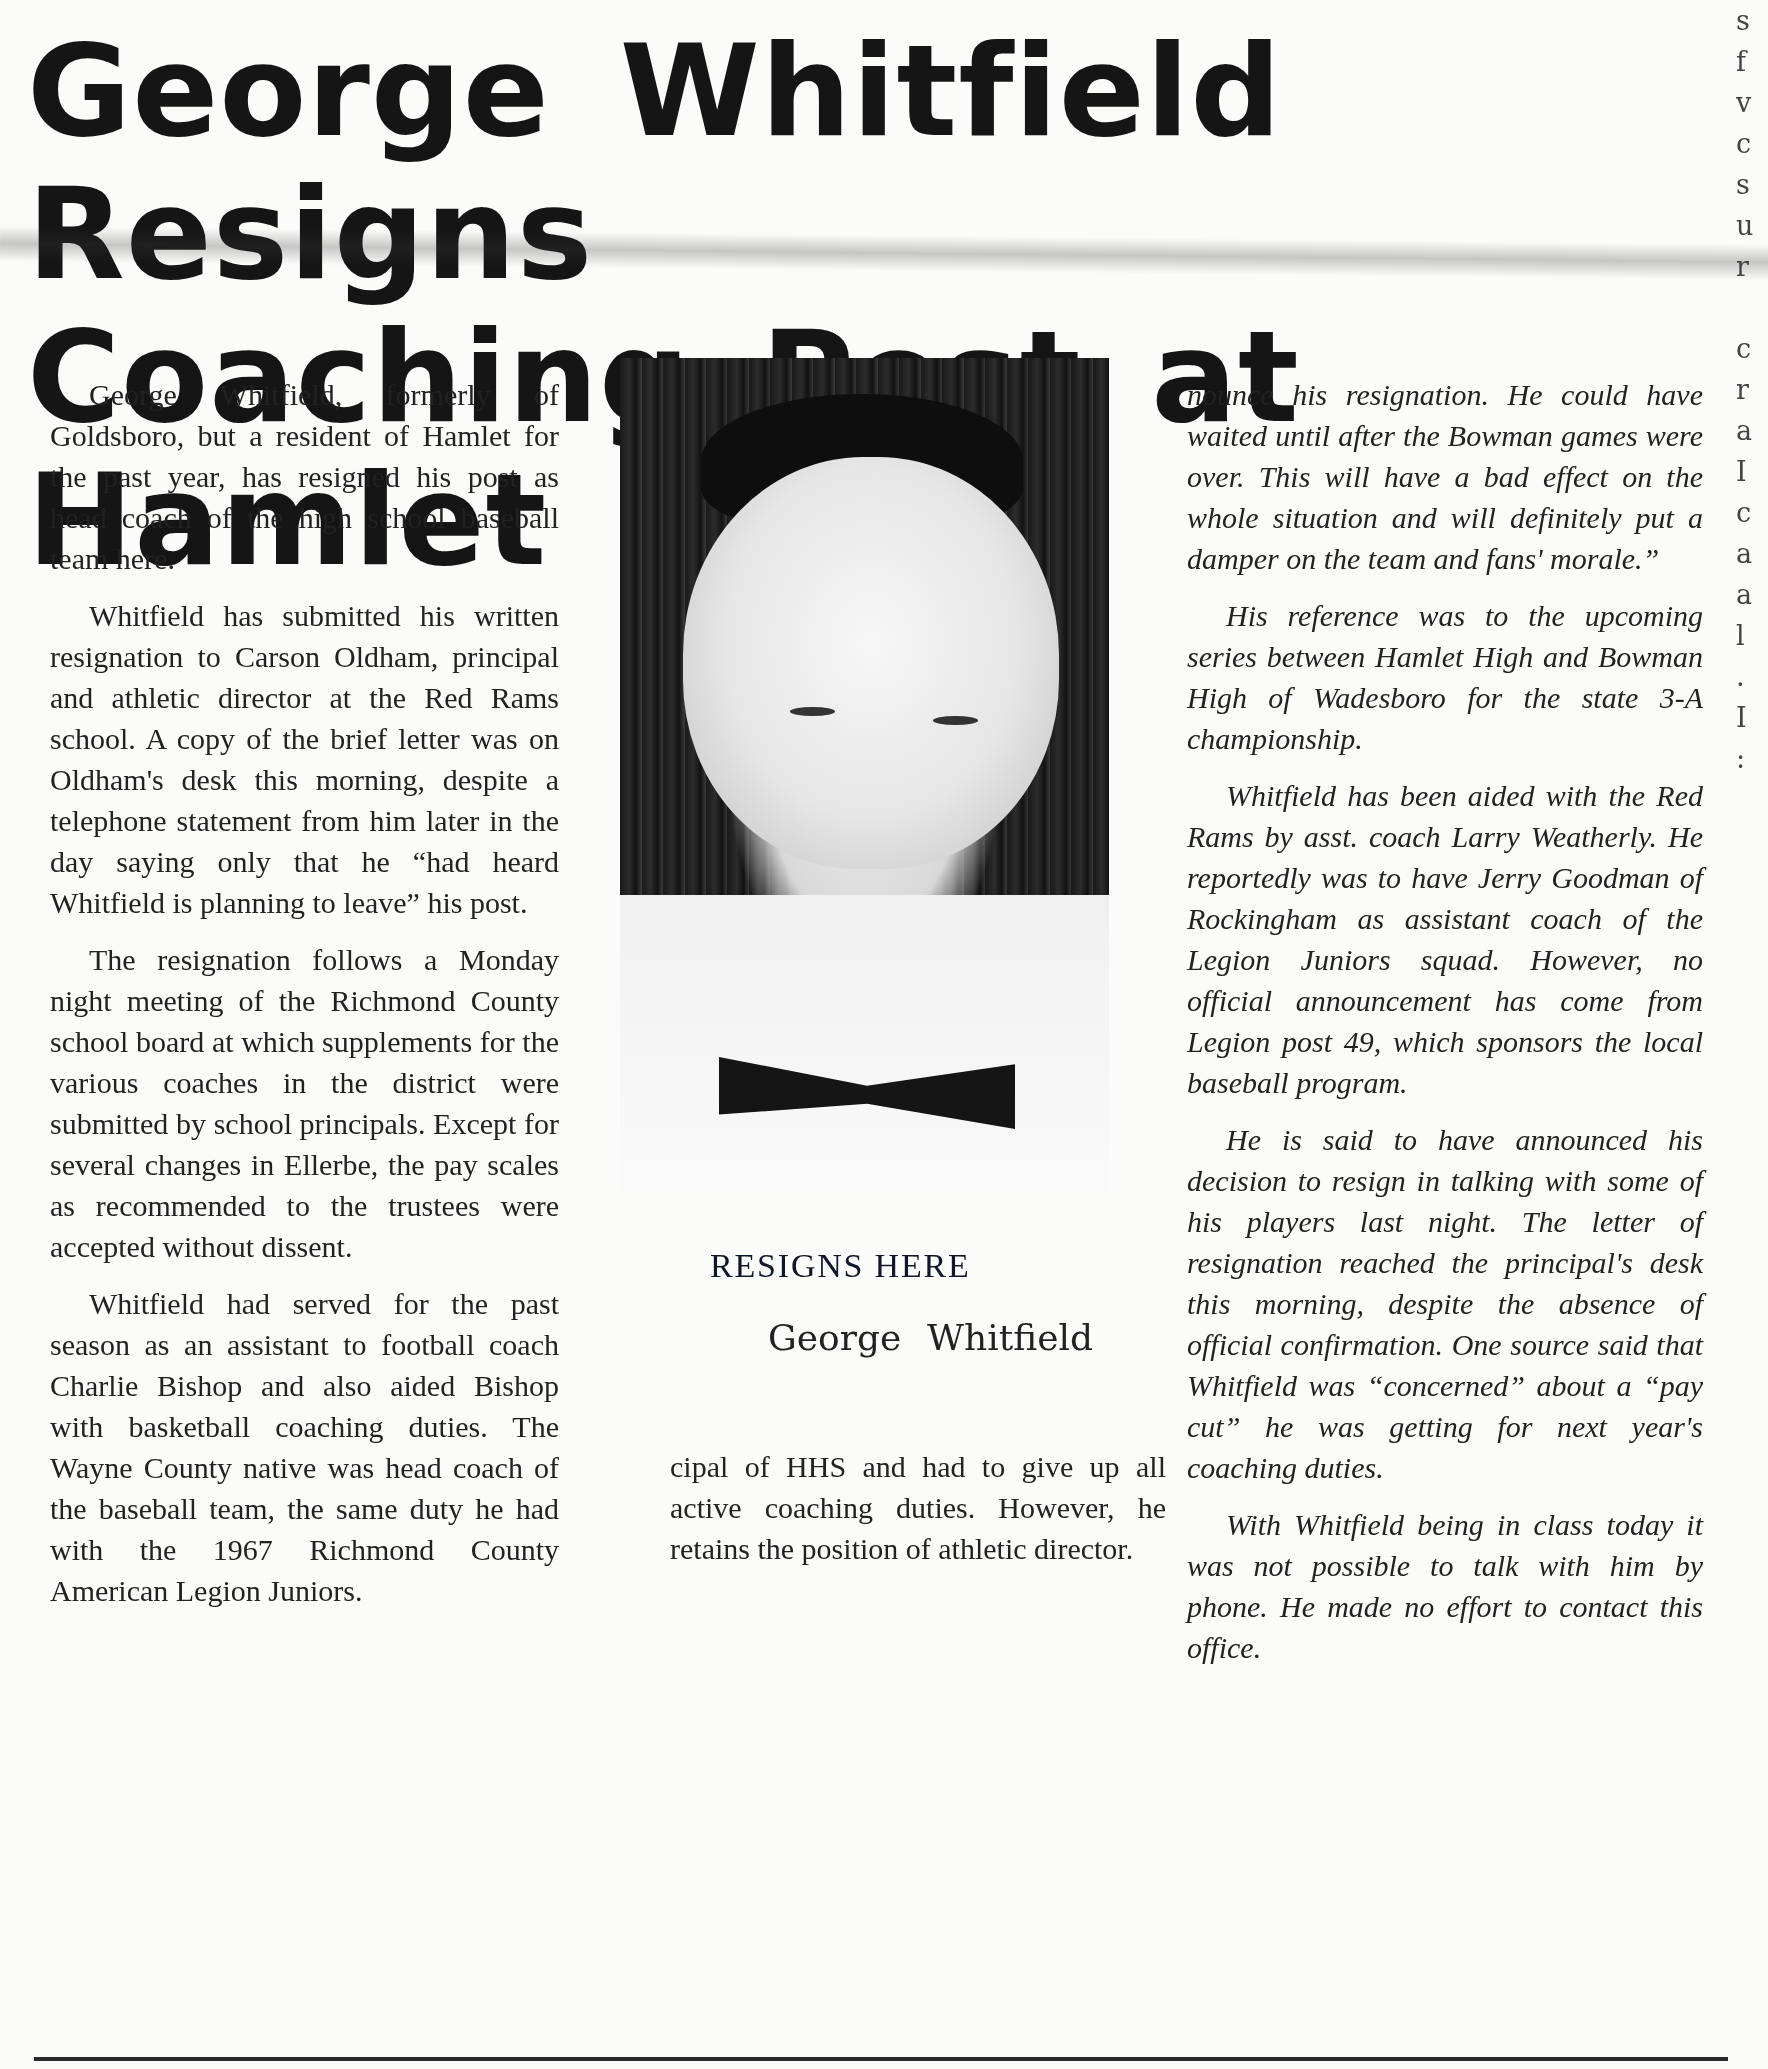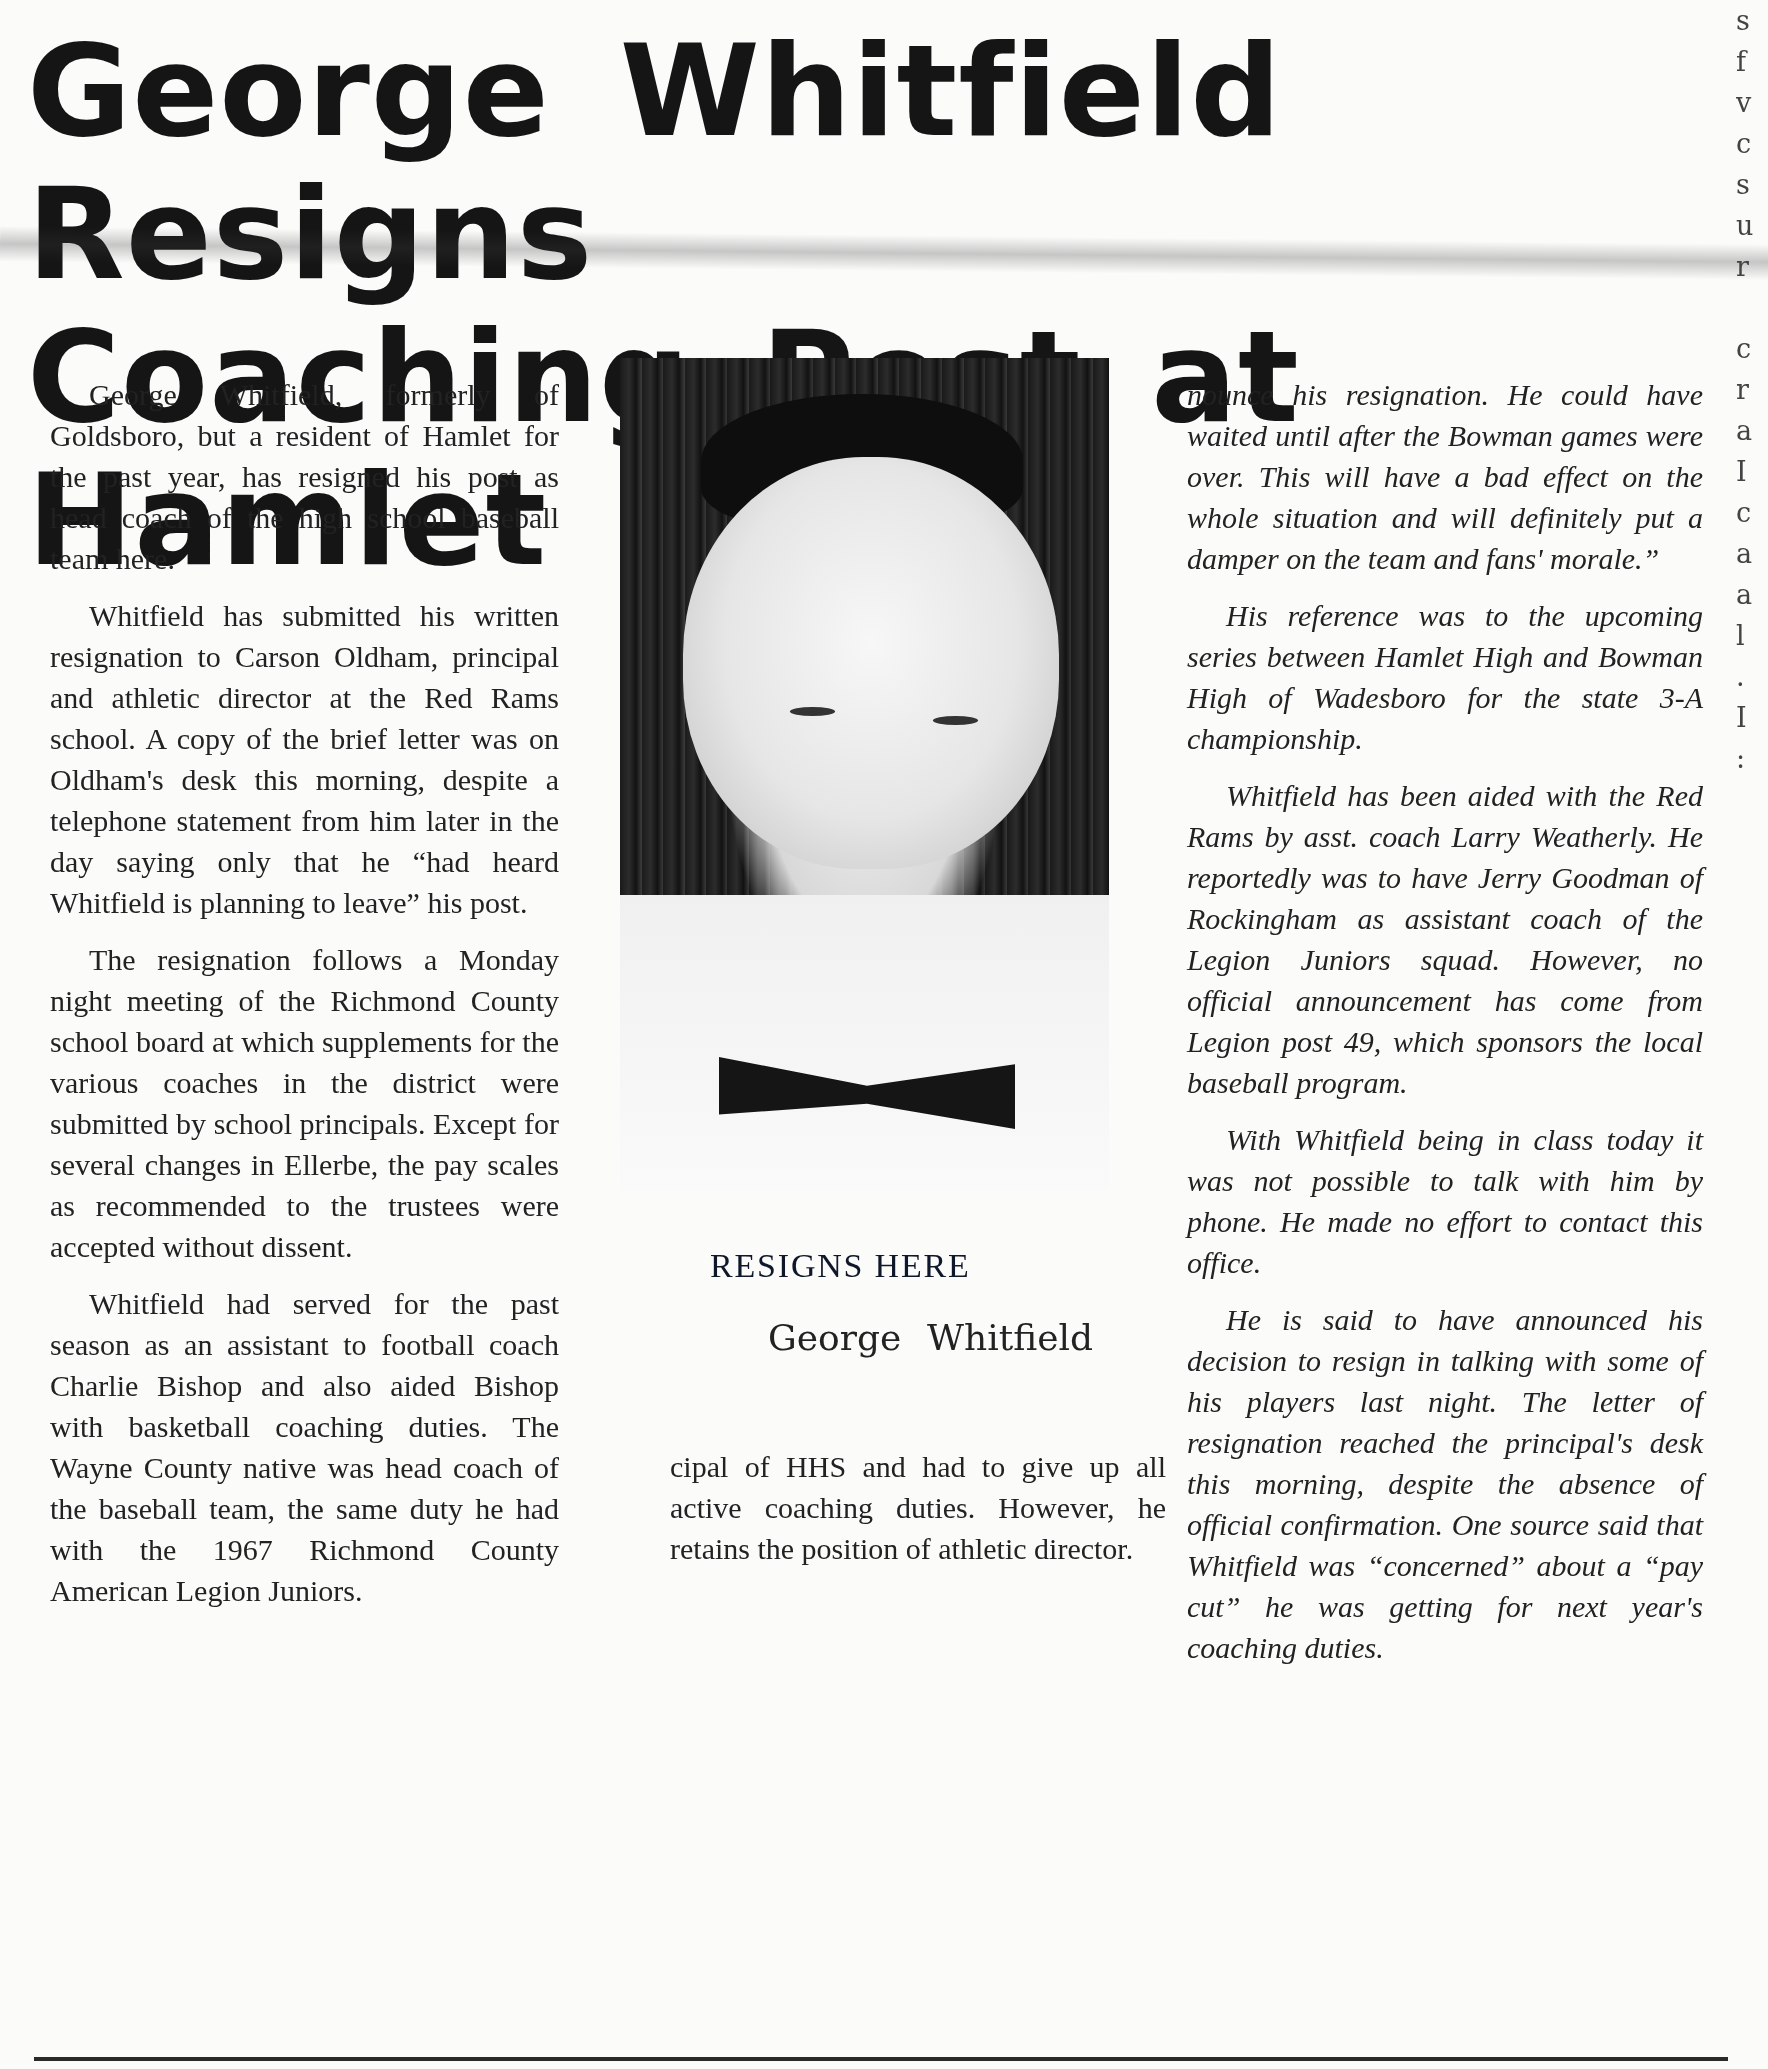--- a/index.html
+++ b/index.html
@@ -128,18 +128,18 @@
 <div class="caption2">George Whitfield</div>
 
 <div class="col" id="col-mid">
   <p class="cont">cipal of HHS and had to give up all active coaching duties. However, he retains the position of athletic director.</p>
 </div>
 
 <div class="col" id="col-right">
   <p class="cont">nounce his resignation. He could have waited until after the Bowman games were over. This will have a bad effect on the whole situation and will definitely put a damper on the team and fans' morale.”</p>
   <p>His reference was to the upcoming series between Hamlet High and Bowman High of Wadesboro for the state 3-A championship.</p>
   <p>Whitfield has been aided with the Red Rams by asst. coach Larry Weatherly. He reportedly was to have Jerry Goodman of Rockingham as assistant coach of the Legion Juniors squad. However, no official announcement has come from Legion post 49, which sponsors the local baseball program.</p>
+  <p>He is said to have announced his decision to resign in talking with some of his players last night. The letter of resignation reached the principal's desk this morning, despite the absence of official confirmation. One source said that Whitfield was “concerned” about a “pay cut” he was getting for next year's coaching duties.</p>
   <p>With Whitfield being in class today it was not possible to talk with him by phone. He made no effort to contact this office.</p>
-  <p>He is said to have announced his decision to resign in talking with some of his players last night. The letter of resignation reached the principal's desk this morning, despite the absence of official confirmation. One source said that Whitfield was “concerned” about a “pay cut” he was getting for next year's coaching duties.</p>
 </div>
 
 <div class="bottom-rule"></div>
 
 
 </body></html>

